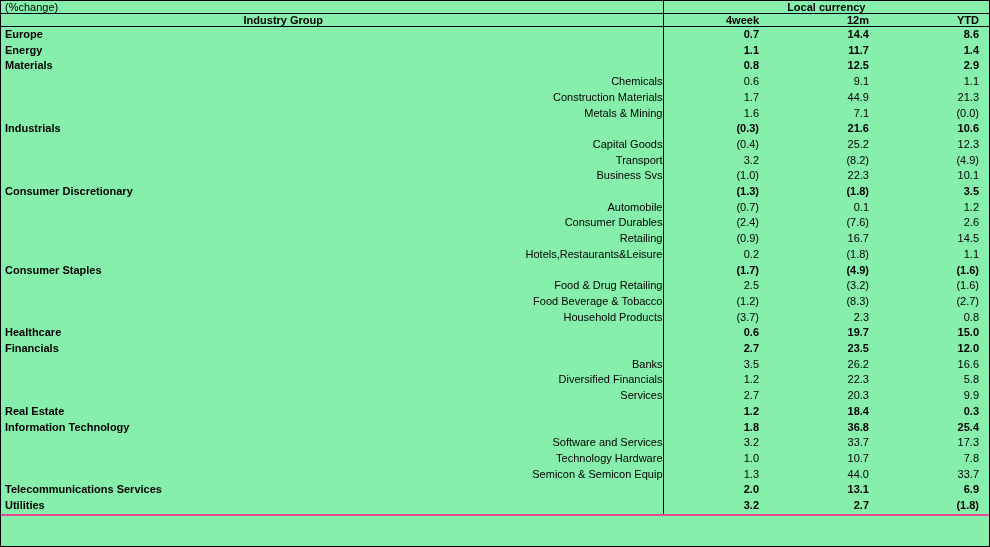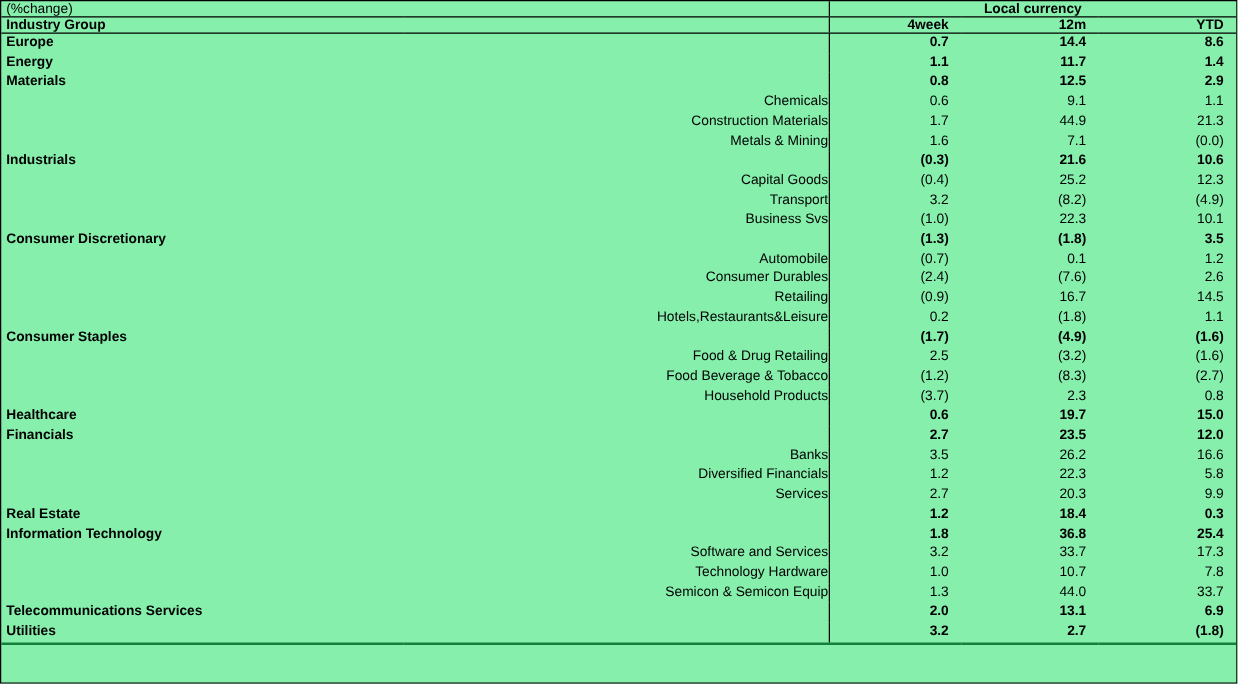--- a/index.html
+++ b/index.html
@@ -54,26 +54,27 @@
   .top-line td {
     border-bottom: 1px solid #000000;
   }
   .lc-cell {
     text-align: center;
     font-weight: bold;
     border-bottom: 1px solid #000000;
   }
   .row-underline td {
     border-bottom: 1px solid #000000;
+    text-align: right;
   }
   .col-sep {
     border-left: 1px solid #000000;
   }
   .thickline td {
-    border-bottom: 2px solid #15803d;
+    border-bottom: 2px solid #ec4899;
   }
   .sub-label { padding-left: 0; text-align: right; }
 </style>
 </head>
 <body>
 
 <div class="sheet">
   <table class="grid">
     <colgroup>
       <col class="c-name">

